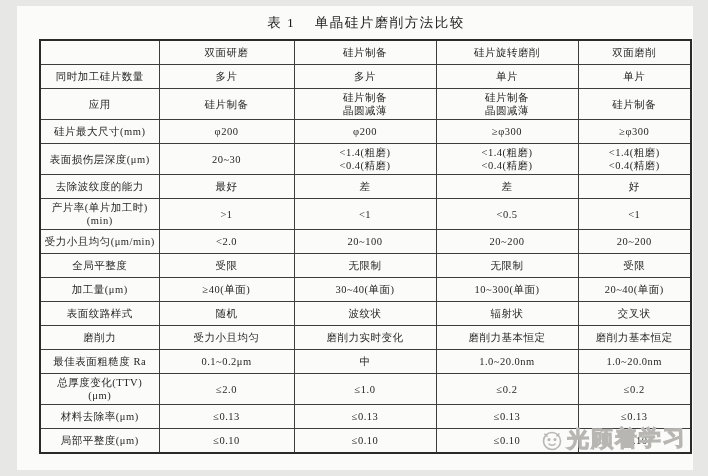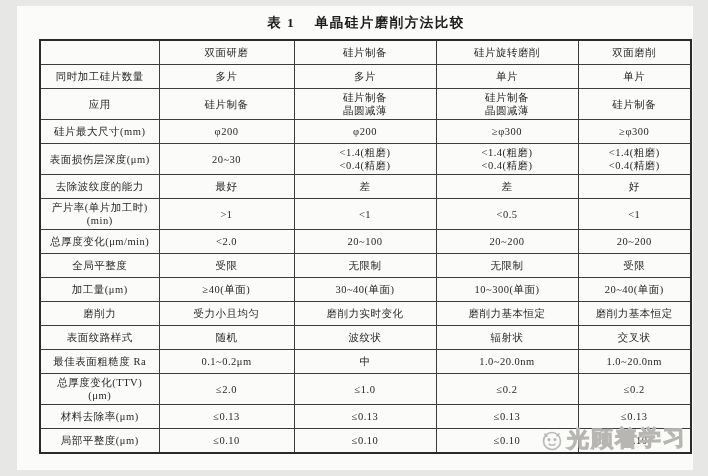--- a/index.html
+++ b/index.html
@@ -14,21 +14,21 @@
     overflow:hidden;
   }
   .page {
     position:absolute;
     left:17px; top:6px;
     width:676px; height:464px;
     background:#fbfbf9;
   }
   .doc-title {
     text-align:center;
-    font-weight:bold;
+    font-weight:normal;
     font-size:13.5px;
     color:#1c1c1c;
     margin:8px 0 7px 22px;
     letter-spacing:1.5px;
     white-space:pre;
   }
   table.cmp {
     border-collapse:collapse;
     table-layout:fixed;
     width:651px;
@@ -138,53 +138,53 @@
           </tr>
           <tr>
             <th>产片率(单片加工时)
 (min)</th>
             <td>&gt;1</td>
             <td>&lt;1</td>
             <td>&lt;0.5</td>
             <td>&lt;1</td>
           </tr>
           <tr>
-            <th>总厚度变化(μm/min)</th>
+            <th>受力小且均匀(μm/min)</th>
             <td>&lt;2.0</td>
             <td>20~100</td>
             <td>20~200</td>
             <td>20~200</td>
           </tr>
           <tr>
             <th>全局平整度</th>
             <td>受限</td>
             <td>无限制</td>
             <td>无限制</td>
             <td>受限</td>
           </tr>
           <tr>
             <th>加工量(μm)</th>
             <td>≥40(单面)</td>
             <td>30~40(单面)</td>
             <td>10~300(单面)</td>
             <td>20~40(单面)</td>
           </tr>
           <tr>
+            <th>表面纹路样式</th>
+            <td>随机</td>
+            <td>波纹状</td>
+            <td>辐射状</td>
+            <td>交叉状</td>
+          </tr>
+          <tr>
             <th>磨削力</th>
             <td>受力小且均匀</td>
             <td>磨削力实时变化</td>
             <td>磨削力基本恒定</td>
             <td>磨削力基本恒定</td>
-          </tr>
-          <tr>
-            <th>表面纹路样式</th>
-            <td>随机</td>
-            <td>波纹状</td>
-            <td>辐射状</td>
-            <td>交叉状</td>
           </tr>
           <tr>
             <th>最佳表面粗糙度 Ra</th>
             <td>0.1~0.2μm</td>
             <td>中</td>
             <td>1.0~20.0nm</td>
             <td>1.0~20.0nm</td>
           </tr>
           <tr>
             <th>总厚度变化(TTV)

